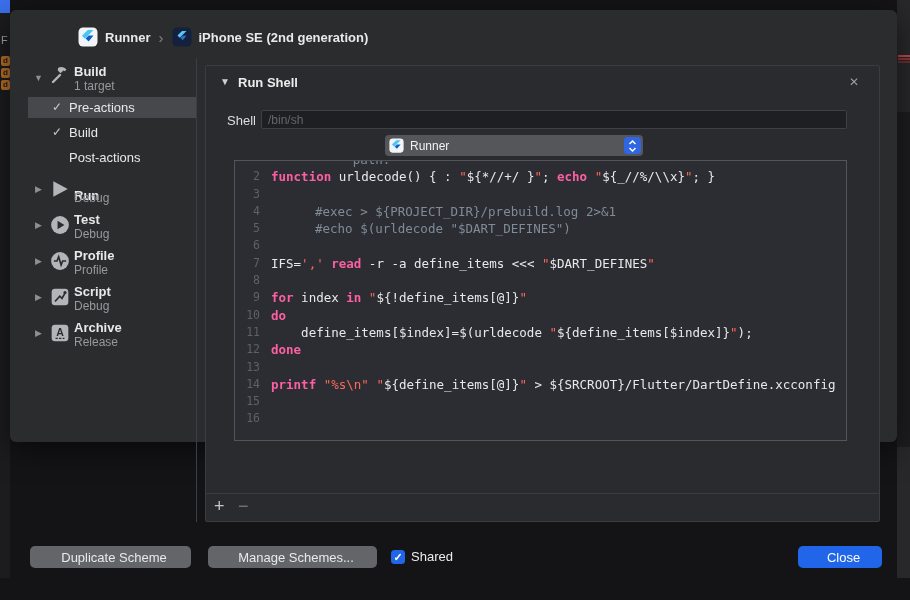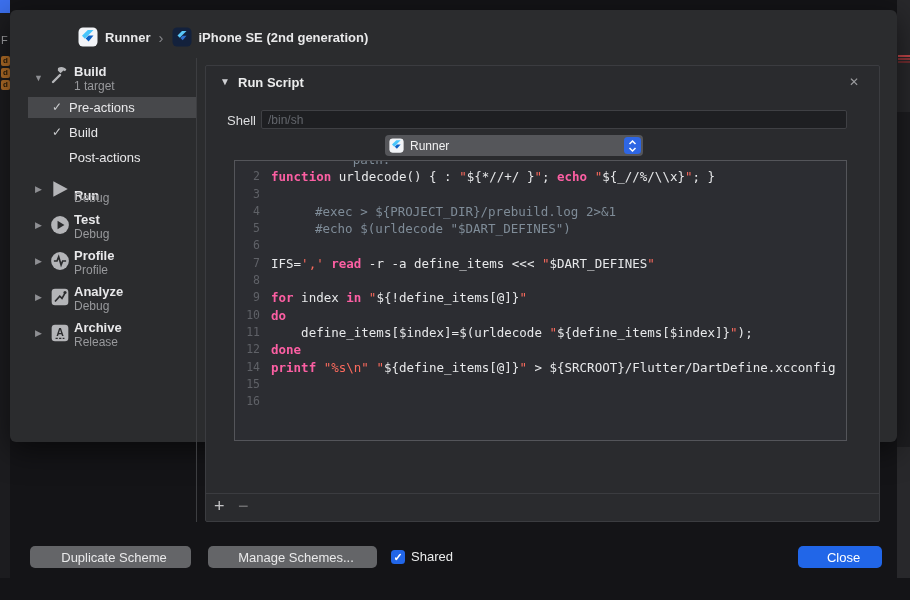--- a/index.html
+++ b/index.html
@@ -184,41 +184,41 @@
       <span class="ssub" style="top:17px;">Profile</span>
     </div>
 
     <div class="side-row" style="top:224px; height:34px;">
       <span class="disc" style="left:7px; top:10px;">▶</span>
       <svg class="sicon" style="top:5px;" viewBox="0 0 18 18">
         <rect x="1.5" y="1.5" width="15" height="15" rx="3" fill="#b4b5b8"></rect>
         <path d="M4.5 13 L8.8 8.2 L10.8 10.2 L13.5 5.5" fill="none" stroke="#2b2c2e" stroke-width="1.5"></path>
         <circle cx="13.5" cy="5" r="1.4" fill="#2b2c2e"></circle>
       </svg>
-      <span class="slabel" style="top:2px;">Analyze</span>
+      <span class="slabel" style="top:2px;">Script</span>
       <span class="ssub" style="top:17px;">Debug</span>
     </div>
 
     <div class="side-row" style="top:260px; height:34px;">
       <span class="disc" style="left:7px; top:10px;">▶</span>
       <svg class="sicon" style="top:5px;" viewBox="0 0 18 18">
         <rect x="1.5" y="1.5" width="15" height="15" rx="3" fill="#b4b5b8"></rect>
         <text x="9" y="11.5" font-size="9.5" font-weight="bold" text-anchor="middle" fill="#2b2c2e" font-family="Liberation Sans, sans-serif">A</text>
         <path d="M5 13.8 H13" stroke="#2b2c2e" stroke-width="1.2" stroke-dasharray="2 1.2"></path>
       </svg>
       <span class="slabel" style="top:2px;">Archive</span>
       <span class="ssub" style="top:17px;">Release</span>
     </div>
   </div>
   <div class="abs" id="sidebar-divider"></div>
 
   <div class="abs" id="panel">
     <div id="panel-header">
       <span id="rs-disc">▼</span>
-      <span id="rs-title">Run Script</span>
+      <span id="rs-title">Run Shell</span>
       <span id="rs-close">✕</span>
     </div>
 
     <span class="form-label" style="left:0; width:50px; top:47px; text-align:right;">Shell</span>
     <input id="shell-input" type="text" placeholder="/bin/sh" style="">
 
     <div id="provide-popup">
       <svg class="mini-icon" viewBox="0 0 20 20">
         <rect x="0.5" y="0.5" width="19" height="19" rx="4.5" fill="#f2f4f7"></rect>
         <polygon points="15.5,3 9.8,3 4,8.8 6.9,11.7" fill="#47c5fb"></polygon>
@@ -277,20 +277,24 @@
           </div>
           <div class="cl">
             <span class="gut">11</span>
             <span class="txt"><span class="tk-p">    define_items[$index]=$(urldecode </span><span class="tk-s">"</span><span class="tk-p">${define_items[$index]}</span><span class="tk-s">"</span><span class="tk-p">);</span></span>
           </div>
           <div class="cl">
             <span class="gut">12</span>
             <span class="txt"><span class="tk-k">done</span></span>
           </div>
           <div class="cl">
+            <span class="gut">13</span>
+            <span class="txt"></span>
+          </div>
+          <div class="cl">
             <span class="gut">14</span>
             <span class="txt"><span class="tk-k">printf</span><span class="tk-p"> </span><span class="tk-s">"%s\n"</span><span class="tk-p"> </span><span class="tk-s">"</span><span class="tk-p">${define_items[@]}</span><span class="tk-s">"</span><span class="tk-p"> &gt; ${SRCROOT}/Flutter/DartDefine.xcconfig</span></span>
           </div>
           <div class="cl">
             <span class="gut">15</span>
             <span class="txt"></span>
           </div>
           <div class="cl">
             <span class="gut">16</span>
             <span class="txt"></span>

